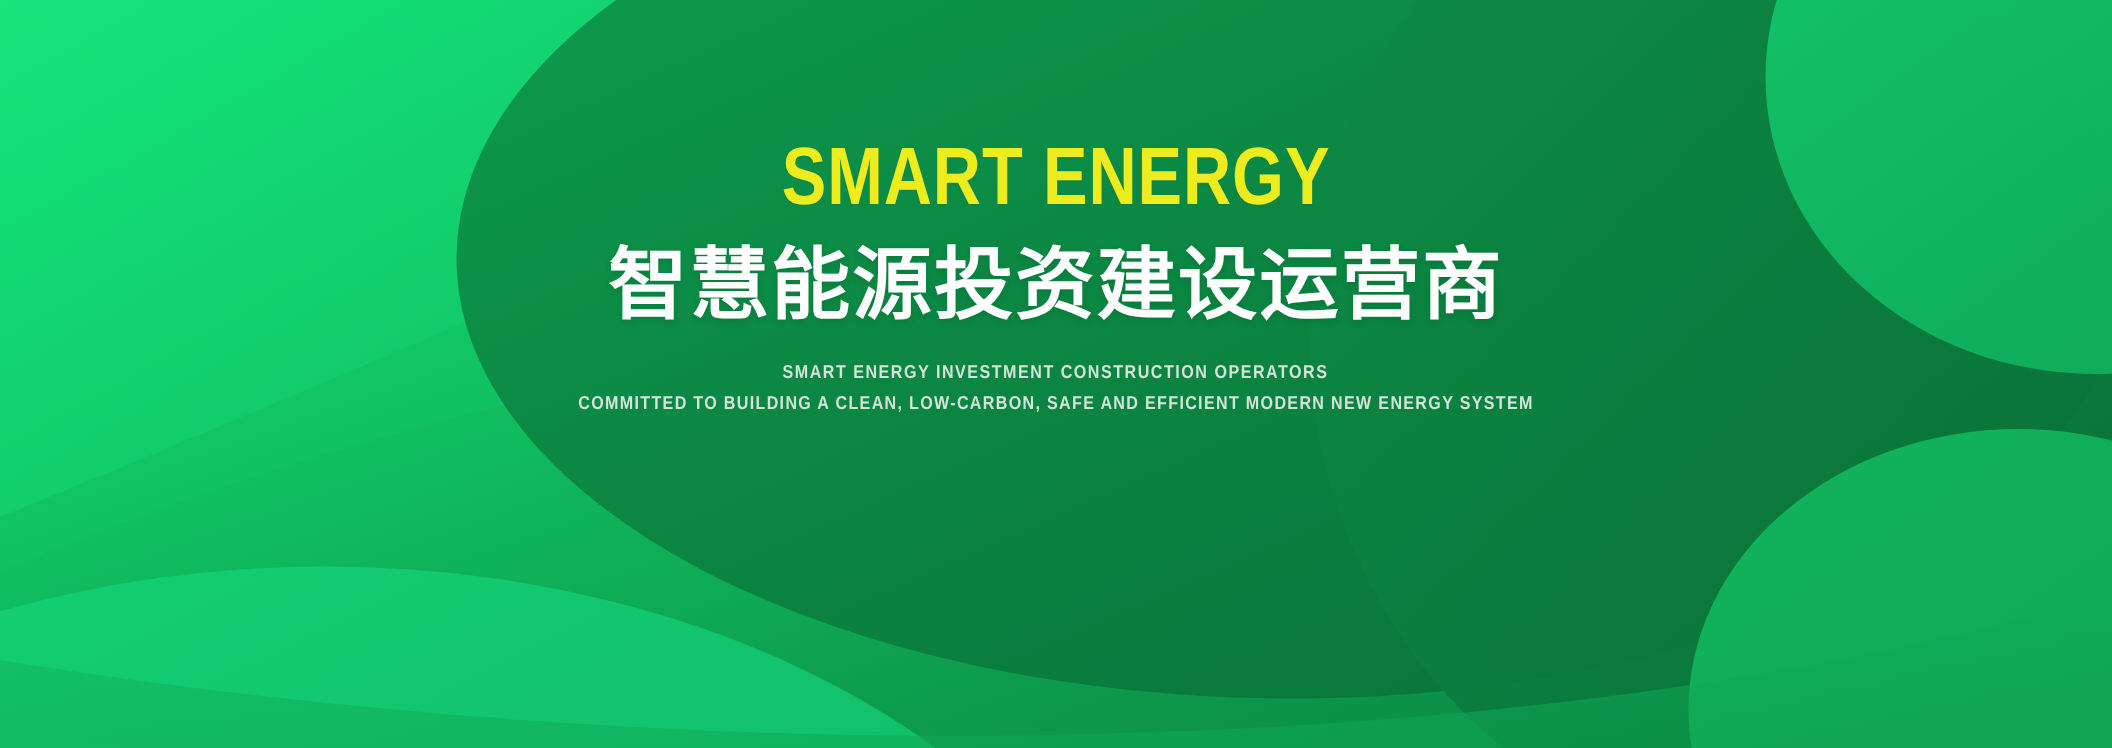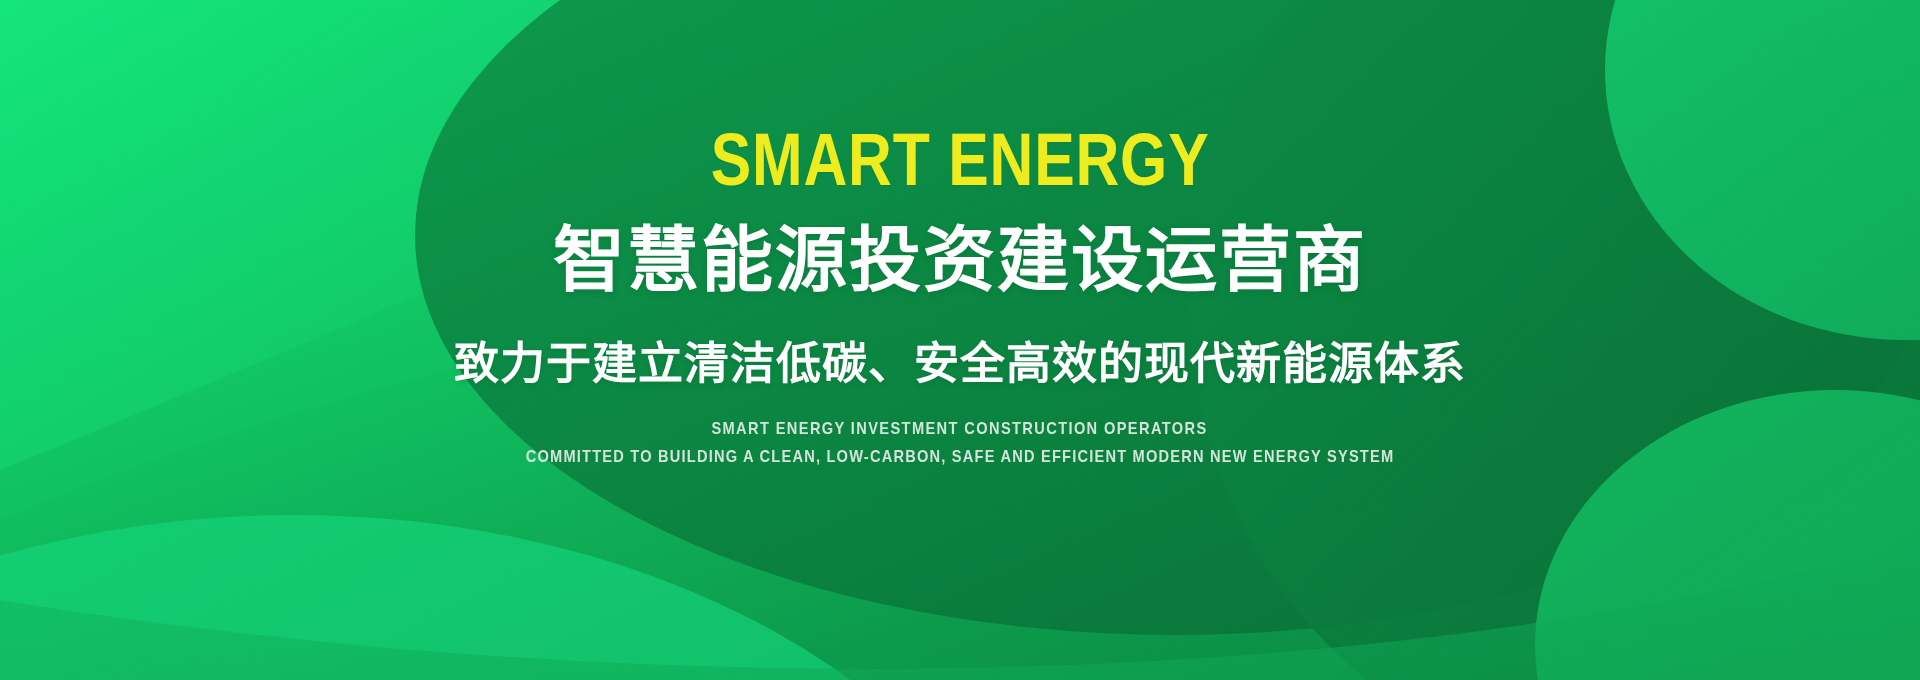--- a/index.html
+++ b/index.html
@@ -156,20 +156,19 @@
       <rect x="0" y="0" width="1920" height="680" fill="#06592C" opacity="0.05"></rect>
     </svg>
   </div>
 
   <div class="content">
 
     <div class="title-en">SMART ENERGY</div>
 
     <div class="title-cn">智慧能源投资建设运营商</div>
 
-    <div class="subtitle-cn">致力于建立清洁低碳、安全高效的现代新能源体系</div>
 
     <div class="caption caption-1">SMART ENERGY INVESTMENT CONSTRUCTION OPERATORS</div>
 
     <div class="caption caption-2">COMMITTED TO BUILDING A CLEAN, LOW-CARBON, SAFE AND EFFICIENT MODERN NEW ENERGY SYSTEM</div>
 
   </div>
 </div>
 
 </body></html>

